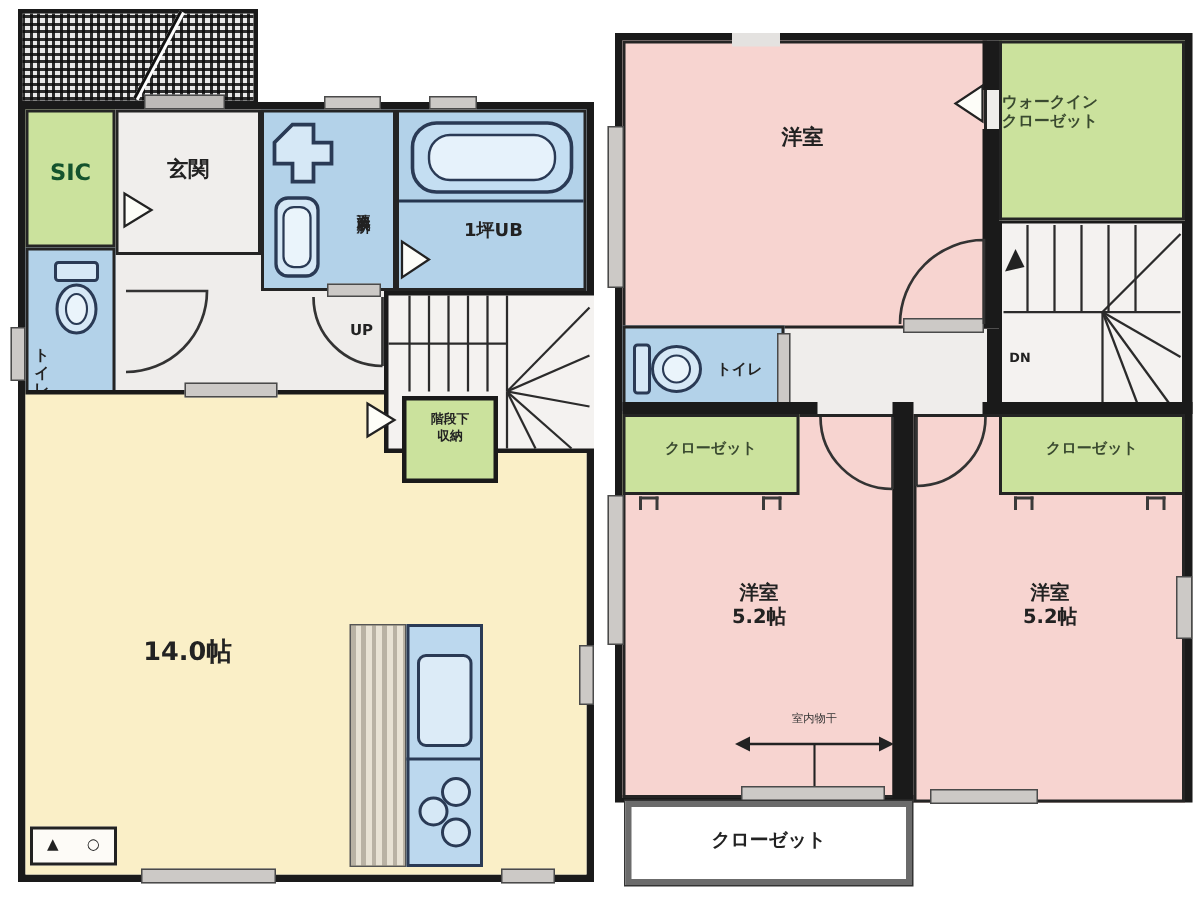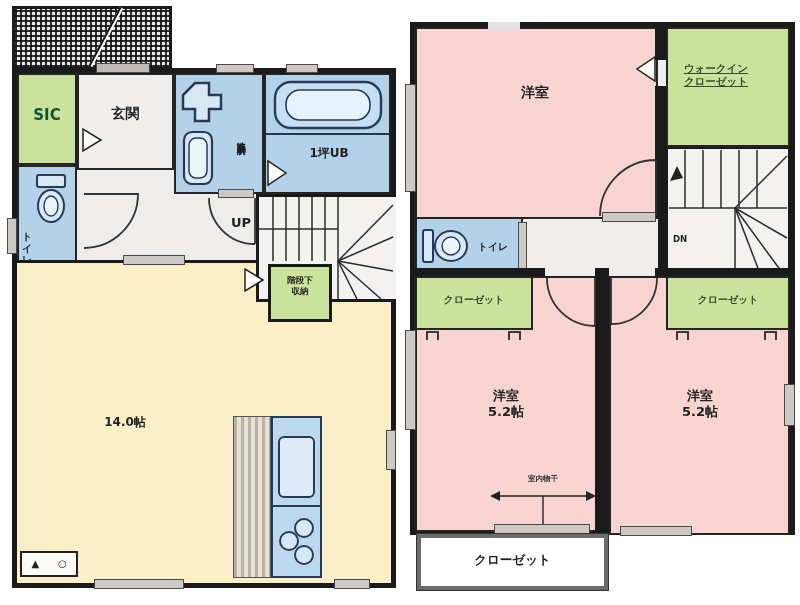--- a/index.html
+++ b/index.html
@@ -88,21 +88,21 @@
         <line x1="79" y1="0" x2="79" y2="64"></line>
       <line x1="0" y1="32" x2="79" y2="32"></line>
       <line x1="79" y1="64" x2="134" y2="8"></line>
       <line x1="79" y1="64" x2="134" y2="40"></line>
       <line x1="79" y1="64" x2="134" y2="74"></line>
       <line x1="79" y1="64" x2="122" y2="102"></line>
       <line x1="79" y1="64" x2="98" y2="102"></line>
       <line x1="79" y1="64" x2="79" y2="102"></line>
     </g>
   </svg>
-  <div class="r lbl" style="left:227px;top:215px;width:28px;font-size:13px;">UP</div>
+  <div class="r lbl" style="left:227px;top:215px;width:28px;font-size:10px;">UP</div>
 
   <div class="r" style="left:268px;top:264px;width:64px;height:58px;background:#cbe29d;border:3px solid #1a1a1a;"></div>
   <div class="r lbl" style="left:268px;top:275px;width:64px;font-size:8.5px;">
     <span>階段下</span><br>
     <span>収納</span>
   </div>
   <svg style="left:244px;top:268px;" width="20" height="24" viewBox="0 0 20 24">
     <polygon points="1,1 1,23 19,12" fill="#fdfdf8" stroke="#222" stroke-width="1.5"></polygon>
   </svg>
 
@@ -119,21 +119,21 @@
     </g>
   </svg>
 
   <div class="r" style="left:20px;top:551px;width:58px;height:26px;background:#fdfbf7;border:2px solid #222;
               display:flex;align-items:center;justify-content:space-around;">
     <span class="lbl" style="font-size:10px;">▲</span>
     <span class="lbl" style="font-size:10px;">○</span>
   </div>
 
   <div class="r lbl" style="left:55px;top:415px;width:140px;">
-    <div style="font-size:12px;">14.0帖</div>
+    <div style="font-size:17px;margin-top:10px;">14.0帖</div>
   </div>
 
   <div class="r win" style="left:96px;top:63px;width:54px;height:10px;background:#bdbab7;"></div>
   <div class="r win" style="left:216px;top:64px;width:38px;height:9px;"></div>
   <div class="r win" style="left:286px;top:64px;width:32px;height:9px;"></div>
   <div class="r win" style="left:7px;top:218px;width:10px;height:36px;"></div>
   <div class="r win" style="left:94px;top:579px;width:90px;height:10px;"></div>
   <div class="r win" style="left:334px;top:579px;width:36px;height:10px;"></div>
   <div class="r win" style="left:386px;top:430px;width:10px;height:40px;"></div>
 
@@ -144,21 +144,21 @@
     <div style="font-size:14px;">洋室</div>
   </div>
 
   <div class="r wall" style="left:655px;top:27px;width:13px;height:33px;"></div>
   <div class="r wall" style="left:655px;top:86px;width:13px;height:133px;"></div>
   <svg style="left:636px;top:56px;" width="20" height="26" viewBox="0 0 20 26">
     <polygon points="19,1 19,25 1,13" fill="#fdfdf8" stroke="#222" stroke-width="1.5"></polygon>
   </svg>
 
   <div class="r room" style="left:666px;top:27px;width:124px;height:120px;background:#cbe29d;"></div>
-  <div class="r lbl" style="left:654px;top:62px;width:124px;font-size:10.5px;color:#3a4a30;text-decoration:underline;">
+  <div class="r lbl" style="left:638px;top:62px;width:124px;font-size:10.5px;color:#3a4a30;">
     <span>ウォークイン</span><br>
     <span>クローゼット</span>
   </div>
 
   <div class="r" style="left:666px;top:147px;width:124px;height:127px;background:#f4f2f0;border:2.5px solid #1a1a1a;"></div>
   <svg style="left:669px;top:150px;" width="118" height="121" viewBox="0 0 118 121">
     <g stroke="#2b2b2b" stroke-width="1.5" fill="none">
       <line x1="16" y1="0" x2="16" y2="58"></line>
         <line x1="34" y1="0" x2="34" y2="58"></line>
       <line x1="52" y1="0" x2="52" y2="58"></line>
@@ -215,21 +215,21 @@
 
   <div class="r lbl" style="left:456px;top:388px;width:100px;">
     <div style="font-size:13px;">洋室</div>
     <div style="font-size:13px;">5.2帖</div>
   </div>
   <div class="r lbl" style="left:650px;top:388px;width:100px;">
     <div style="font-size:13px;">洋室</div>
     <div style="font-size:13px;">5.2帖</div>
   </div>
 
-  <div class="r lbl" style="left:498px;top:474px;width:90px;font-size:7.5px;font-weight:700;color:#333;">室内物干</div>
+  <div class="r lbl" style="left:498px;top:474px;width:90px;font-size:7.5px;font-weight:400;color:#333;">室内物干</div>
   <svg style="left:488px;top:490px;" width="110" height="46" viewBox="0 0 110 46">
     <line x1="8" y1="6" x2="102" y2="6" stroke="#222" stroke-width="1.6"></line>
     <polygon points="2,6 12,1 12,11" fill="#222"></polygon>
     <polygon points="108,6 98,1 98,11" fill="#222"></polygon>
     <line x1="55" y1="6" x2="55" y2="44" stroke="#222" stroke-width="1.4"></line>
   </svg>
 
   <div class="r win" style="left:405px;top:84px;width:11px;height:108px;"></div>
   <div class="r win" style="left:405px;top:330px;width:11px;height:100px;"></div>
   <div class="r" style="left:488px;top:22px;width:32px;height:9px;background:#e4e2e0;"></div>

